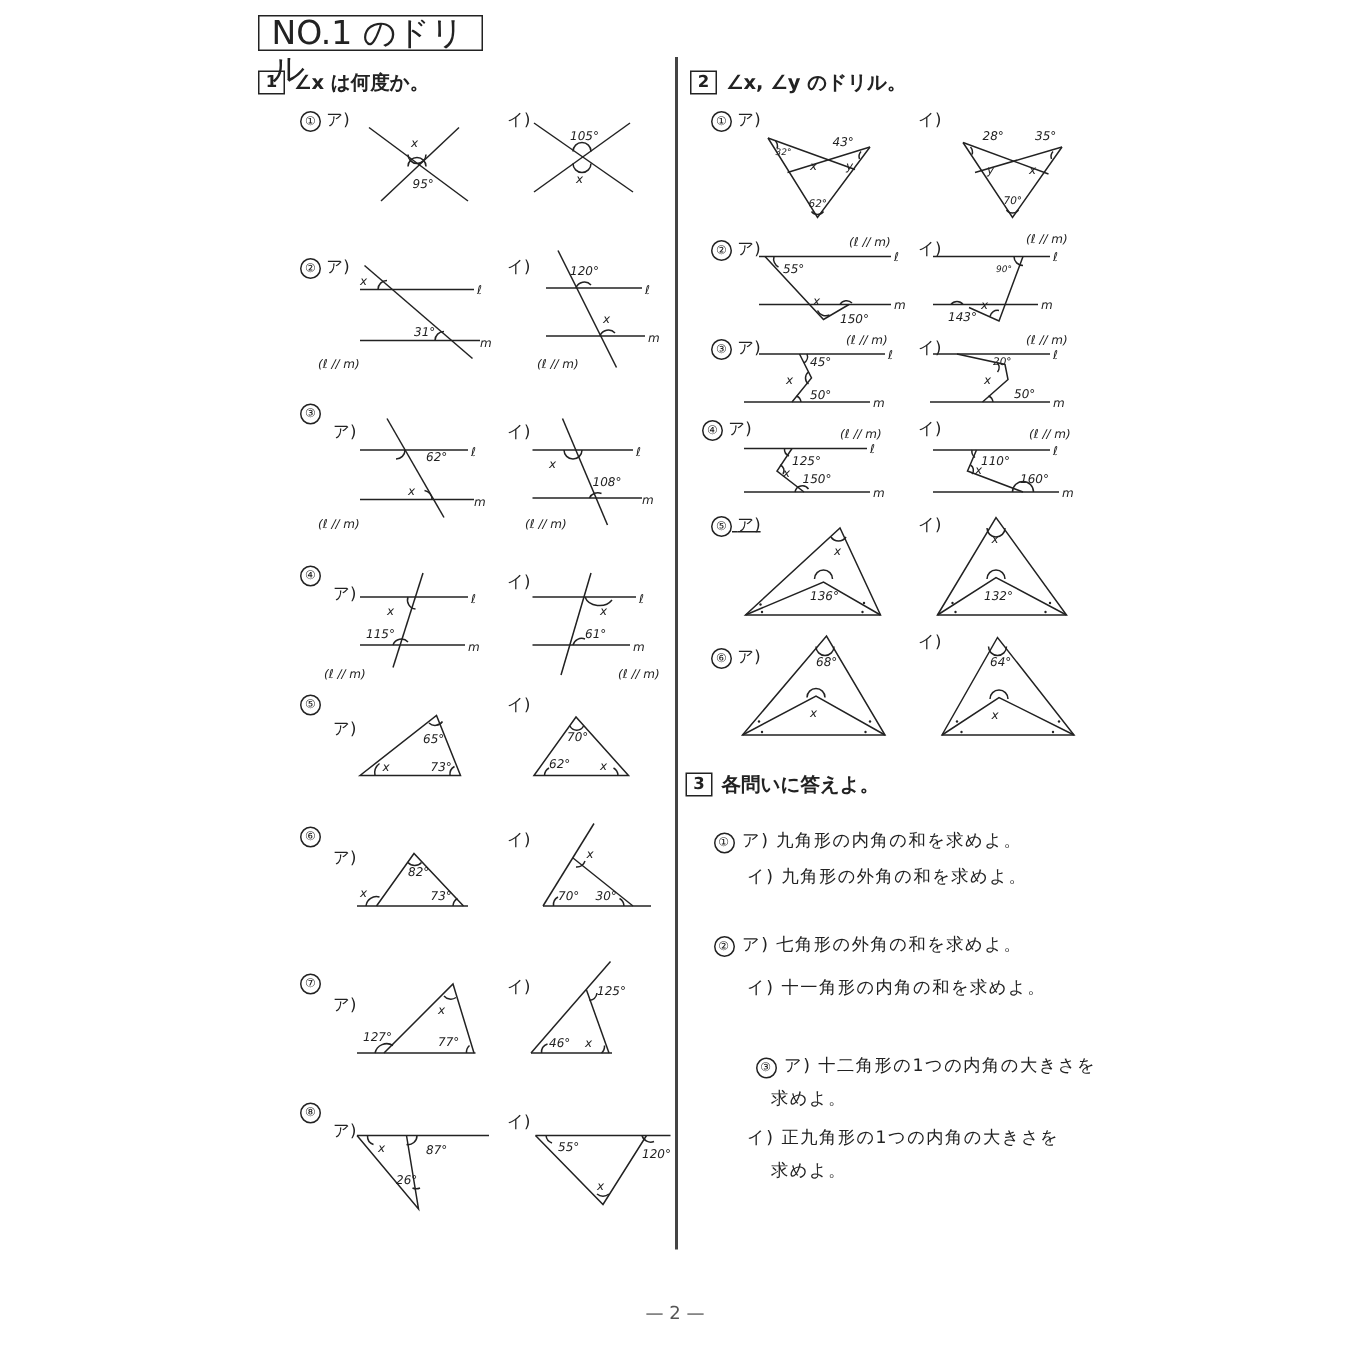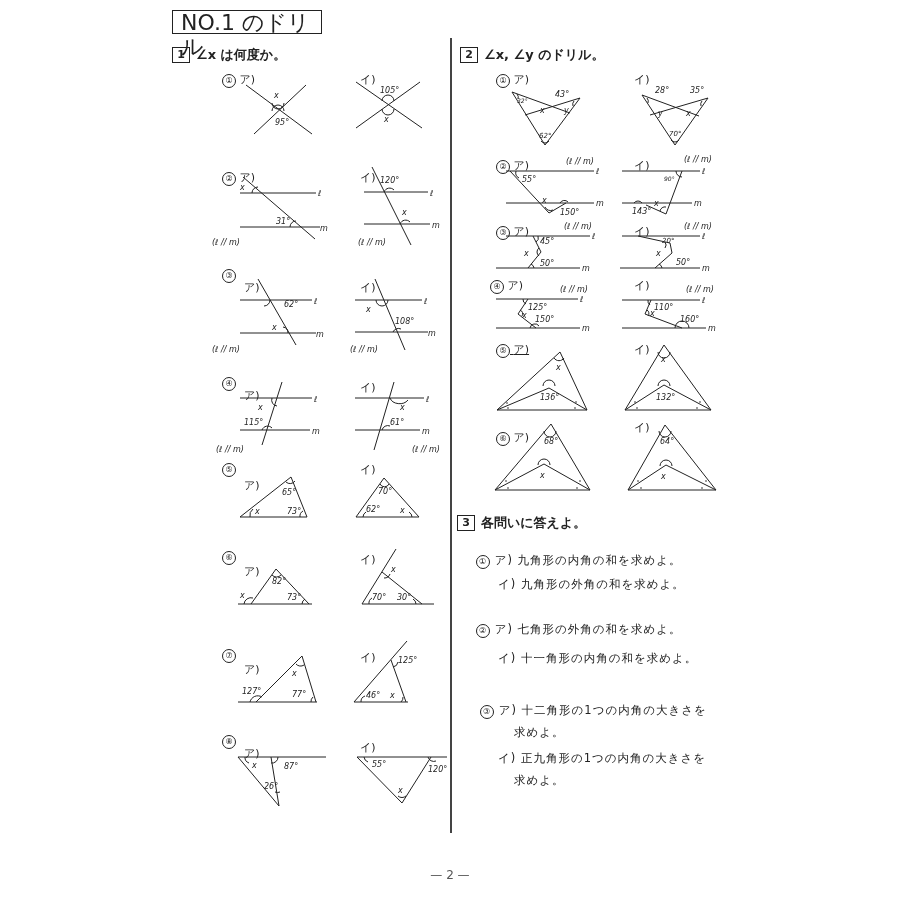--- a/index.html
+++ b/index.html
@@ -2,21 +2,21 @@
 <html><head>
 <meta charset="utf-8">
 <style>
   html,body{margin:0;padding:0;background:#fff;}
   body{width:900px;height:900px;position:relative;overflow:hidden;font-family:"DejaVu Sans",sans-serif;color:#222;}
   .abs{position:absolute;}
   .title-box{left:172px;top:10px;width:152px;height:24px;border:1.5px solid #222;font-size:22px;line-height:24px;padding-left:8px;box-sizing:border-box;width:150px;}
   .sec-head{font-size:13px;font-weight:bold;display:flex;align-items:center;gap:6px;}
   .sec-num{display:inline-block;border:1.5px solid #222;width:16px;height:14px;line-height:14px;text-align:center;font-size:11px;font-weight:bold;}
   .divider{left:450px;top:38px;width:1.5px;height:795px;background:#444;}
-  .lbl{font-size:11px;margin-left:22px;}
+  .lbl{font-size:11px;}
   .num-circ{display:inline-block;width:12px;height:12px;border:1px solid #222;border-radius:50%;font-size:8px;line-height:12px;text-align:center;}
   svg{position:absolute;overflow:visible;}
   svg text{font-family:"DejaVu Sans",sans-serif;font-size:8px;font-style:italic;fill:#222;}
   svg line, svg polyline, svg path, svg polygon{stroke:#222;stroke-width:1;fill:none;}
   .q-text{font-size:11.5px;letter-spacing:1px;margin-top:15px;}
   .pagenum{left:0;width:900px;top:868px;text-align:center;font-size:12px;color:#555;}
 </style>
 </head>
 <body>
 
@@ -403,21 +403,21 @@
 <div class="abs q-text" style="left:476px;top:607px;">
   <span class="num-circ">②</span>
   <span>ア)</span>
   <span>七角形の外角の和を求めよ。</span>
 </div>
 <div class="abs q-text" style="left:498px;top:636px;">
   <span>イ)</span>
   <span>十一角形の内角の和を求めよ。</span>
 </div>
 
-<div class="abs q-text" style="left:480px;top:688px;">
+<div class="abs q-text" style="left:504px;top:688px;">
   <span class="num-circ">③</span>
   <span>ア)</span>
   <span>十二角形の1つの内角の大きさを</span>
 </div>
 <div class="abs q-text" style="left:514px;top:710px;">求めよ。</div>
 <div class="abs q-text" style="left:498px;top:736px;">
   <span>イ)</span>
   <span>正九角形の1つの内角の大きさを</span>
 </div>
 <div class="abs q-text" style="left:514px;top:758px;">求めよ。</div>

